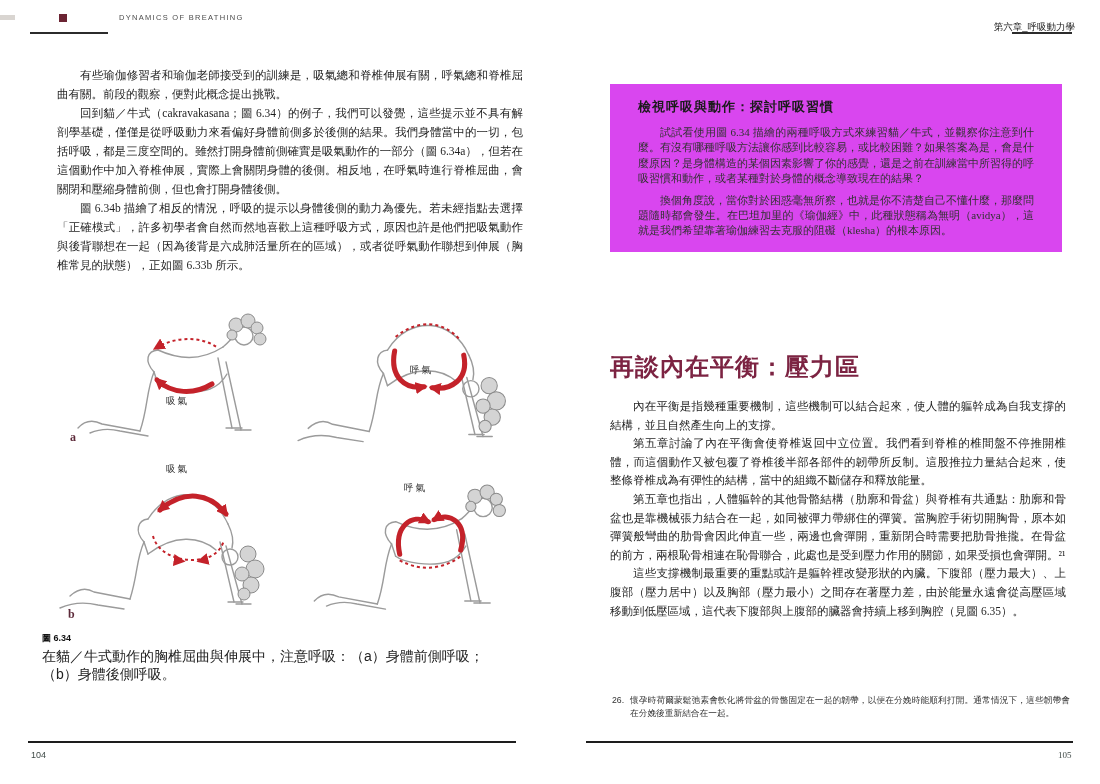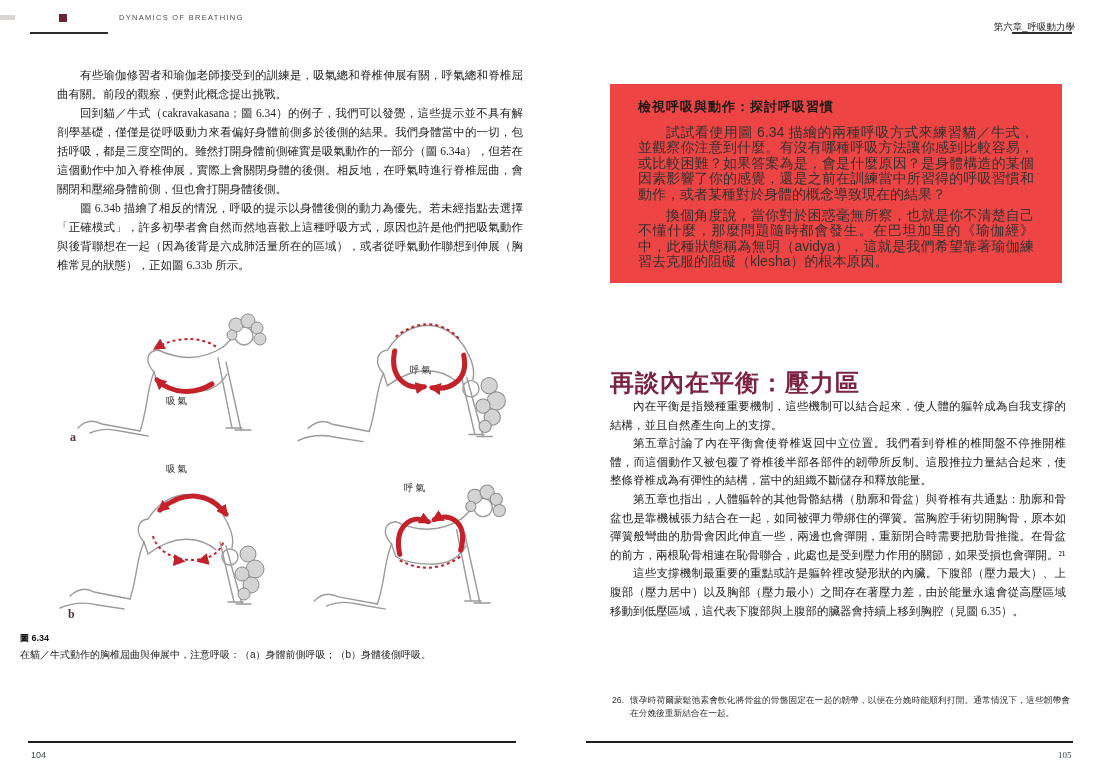--- a/index.html
+++ b/index.html
@@ -30,41 +30,41 @@
   .rp-text { position:absolute; left:610px; top:397px; width:456px; }
   .rp-text p { line-height:18.6px; }
   
   .panel { position:absolute; }
   .panel svg { display:block; width:100%; height:100%; }
   .corner-label {
     position:absolute; left:10px; bottom:2px; font-size:12px; font-weight:bold;
     color:#5d2a3a; font-family:"Liberation Serif",serif;
   }
   .breath-text { font-family:"Liberation Sans","DejaVu Sans",sans-serif; font-size:9.5px; fill:#2f2f2f; letter-spacing:2px; }
-  .caption { position:absolute; left:20px; top:632px; width:470px; font-family:"Liberation Sans","DejaVu Sans",sans-serif; }
+  .caption { position:absolute; left:42px; top:632px; width:470px; font-family:"Liberation Sans","DejaVu Sans",sans-serif; }
   .caption .num { font-size:9px; font-weight:bold; color:#111; }
-  .caption .txt { margin-top:3px; font-size:10px; color:#222; }
+  .caption .txt { margin-top:3px; font-size:14px; color:#222; }
   
   .qbox {
-    position:absolute; left:610px; top:84px; width:452px; background:#ef4444;
+    position:absolute; left:610px; top:84px; width:452px; background:#d946ef;
     padding:14px 28px 13px 28px;
   }
   .qbox h3 {
     font-family:"Liberation Sans","DejaVu Sans",sans-serif; font-size:13px;
     font-weight:bold; color:#1b1b1b; letter-spacing:1px;
   }
   .qbox p {
-    font-family:Liberation Sans, sans-serif; font-size:14px;
+    font-family:Liberation Serif, serif; font-size:11px;
     line-height:15.4px; text-align:justify; text-indent:2em; color:#323232; margin-top:6px;
   }
   .qbox p:first-of-type { margin-top:9px; }
   
   .sec-heading {
     position:absolute; left:610px; top:351px; font-size:24px; font-weight:bold;
-    color:#7c2342; letter-spacing:1px; font-family:"Liberation Serif","DejaVu Serif",serif;margin-top:16px;
+    color:#7c2342; letter-spacing:1px; font-family:"Liberation Serif","DejaVu Serif",serif;
   }
   
   .footnote {
     position:absolute; left:612px; top:694px; width:458px; display:flex;
     font-family:"Liberation Sans","DejaVu Sans",sans-serif; font-size:8.7px;
     line-height:13px; color:#333;
   }
   .footnote .fn-num { width:18px; flex:0 0 18px; }
   .footnote .fn-text { flex:1; text-align:justify; }
   

